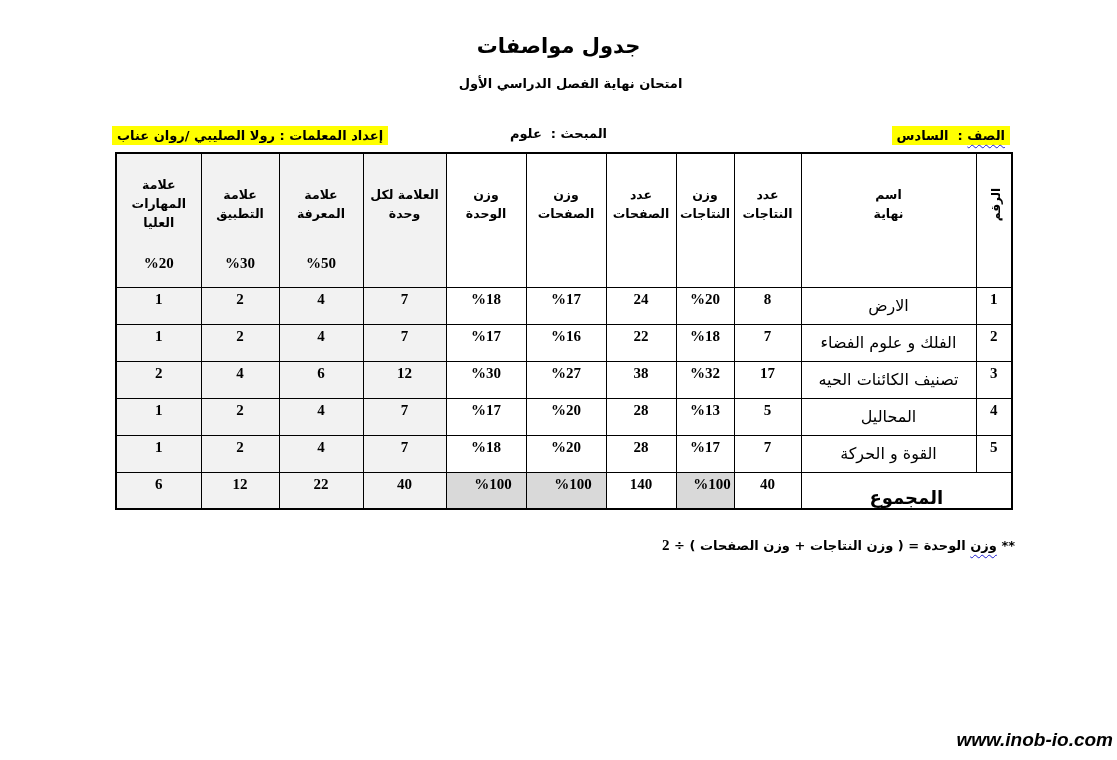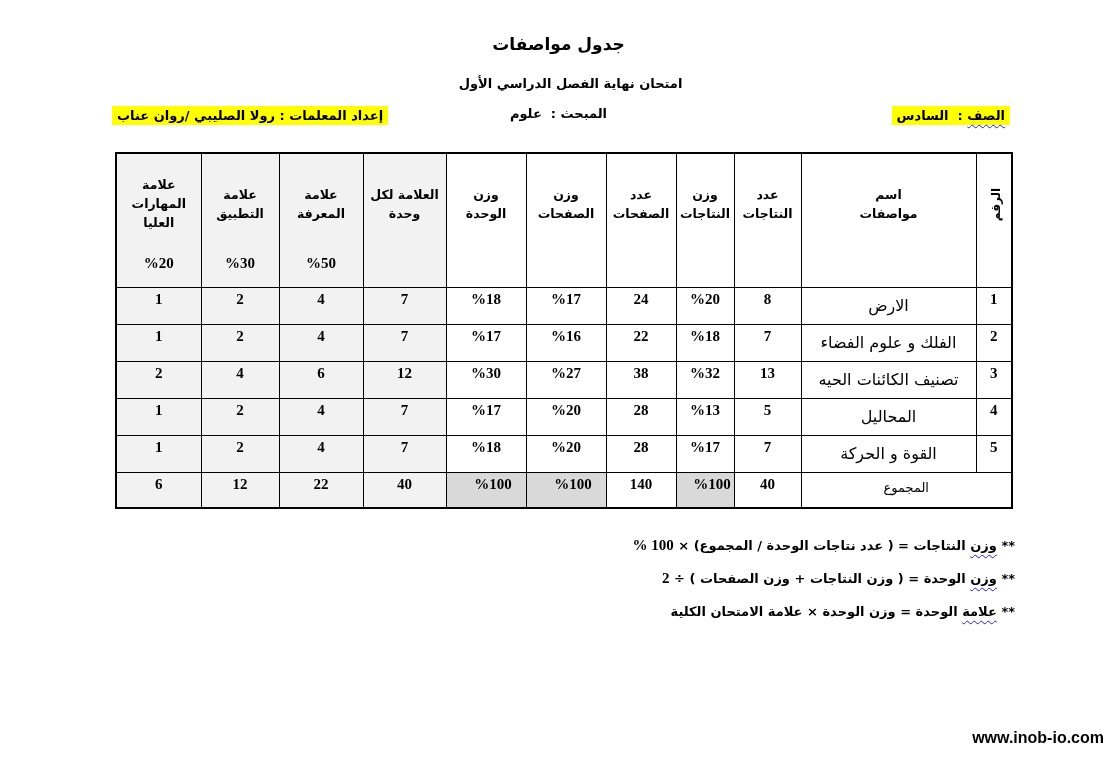--- a/index.html
+++ b/index.html
@@ -10,27 +10,27 @@
     --wavy-red:#e03030;
   }
   *{box-sizing:border-box;margin:0;padding:0;}
   html,body{background:#fff;}
   body{
     width:1117px;height:760px;position:relative;overflow:hidden;
     font-family:"DejaVu Sans",sans-serif;color:#000;
   }
   .title{
     position:absolute;top:34px;left:0;width:100%;text-align:center;
-    font-size:17px;font-weight:bold;
+    font-size:21px;font-weight:bold;
   }
   .subtitle{
     position:absolute;top:76px;left:0;width:100%;text-align:center;
     font-size:13px;font-weight:bold;padding-left:24px;
   }
-  .meta{position:absolute;top:106px;font-size:13px;font-weight:bold;}
+  .meta{position:absolute;top:126px;font-size:13px;font-weight:bold;}
   .meta.hl{background:var(--highlight);padding:2px 5px;}
   .meta-class{right:107px;}
   .meta-subject{left:50%;transform:translateX(-50%);}
   .meta-teachers{left:112px;}
 
   table.spec{
     position:absolute;top:152px;left:115px;width:896px;
     border-collapse:collapse;table-layout:fixed;
     border:2px solid #000;
   }
@@ -50,41 +50,41 @@
   th .hsub{height:32px;font-weight:bold;}
   .shade-light{background:var(--shade-light);}
   .shade-dark{background:var(--shade-dark);padding-left:14px;}
   .num{
     font-family:"Liberation Serif","DejaVu Serif",serif;
     font-weight:bold;font-size:15px;
   }
   td.val{padding-top:3px;font-family:"Liberation Serif","DejaVu Serif",serif;
     font-weight:bold;font-size:15px;}
   td.unit-cell{padding-top:8px;font-size:16px;font-weight:normal;}
-  td.total-label{padding-top:7px;font-size:13px;font-weight:normal;}
+  td.total-label{padding-top:14px;font-size:18px;font-weight:bold;}
 
   .formulas{
     position:absolute;top:536px;right:102px;text-align:right;
     font-size:13px;font-weight:bold;direction:rtl;
   }
   .formula-line{margin-bottom:14px;line-height:19px;white-space:nowrap;}
   .wavy-blue{
     text-decoration-line:underline;text-decoration-style:wavy;
     text-decoration-color:var(--wavy-blue);text-decoration-thickness:1px;
     text-underline-offset:4px;
   }
   .wavy-red{
     text-decoration-line:underline;text-decoration-style:wavy;
     text-decoration-color:var(--wavy-red);text-decoration-thickness:1px;
     text-underline-offset:4px;
   }
   .website{
-    position:absolute;top:729px;right:13px;
+    position:absolute;top:729px;right:4px;
     font-family:"Liberation Sans","DejaVu Sans",sans-serif;
-    font-weight:bold;font-size:16px;
+    font-weight:bold;font-style:italic;font-size:19px;
   }
 </style>
 </head>
 <body>
 
 <div class="title">جدول مواصفات</div>
 <div class="subtitle">امتحان نهاية الفصل الدراسي الأول</div>
 
 <div class="meta hl meta-class" dir="rtl"><span class="wavy-blue">الصف</span><span> :&nbsp; السادس</span></div>
 <div class="meta meta-subject" dir="rtl">المبحث :&nbsp; علوم</div>
@@ -108,21 +108,21 @@
       <tr>
         <th>
           <div class="hwrap">
             <div class="hlabel rotated">الرقم</div>
             <div class="hsub num"></div>
           </div>
         </th>
         <th>
           <div class="hwrap">
             <div class="hlabel">اسم
-مواصفات</div>
+نهاية</div>
             <div class="hsub num"></div>
           </div>
         </th>
         <th>
           <div class="hwrap">
             <div class="hlabel">عدد
 النتاجات</div>
             <div class="hsub num"></div>
           </div>
         </th>
@@ -208,21 +208,21 @@
         <td class="val">%16</td>
         <td class="val">%17</td>
         <td class="shade-light val">7</td>
         <td class="shade-light val">4</td>
         <td class="shade-light val">2</td>
         <td class="shade-light val">1</td>
       </tr>
       <tr>
         <td class="val">3</td>
         <td class="unit-cell">تصنيف الكائنات الحيه</td>
-        <td class="val">13</td>
+        <td class="val">17</td>
         <td class="val">%32</td>
         <td class="val">38</td>
         <td class="val">%27</td>
         <td class="val">%30</td>
         <td class="shade-light val">12</td>
         <td class="shade-light val">6</td>
         <td class="shade-light val">4</td>
         <td class="shade-light val">2</td>
       </tr>
       <tr>
@@ -260,18 +260,16 @@
         <td class="val shade-dark">%100</td>
         <td class="val shade-light">40</td>
         <td class="val shade-light">22</td>
         <td class="val shade-light">12</td>
         <td class="val shade-light">6</td>
       </tr>
     </tbody>
   </table>
 
 <div class="formulas" id="formulas">
-    <div class="formula-line"><span>** </span><span class="wavy-blue">وزن</span><span> النتاجات = ( عدد نتاجات الوحدة / المجموع)  × </span><span dir="ltr" class="num">% 100</span></div>
     <div class="formula-line"><span>** </span><span class="wavy-blue">وزن</span><span> الوحدة  = ( وزن النتاجات + وزن الصفحات ) ÷ </span><span dir="ltr" class="num">2</span></div>
-    <div class="formula-line"><span>** </span><span class="wavy-blue">علامة</span><span> الوحدة  = وزن الوحدة  × علامة الامتحان الكلية</span></div>
   </div>
 
 <div class="website">www.inob-io.com</div>
 
 </body></html>

